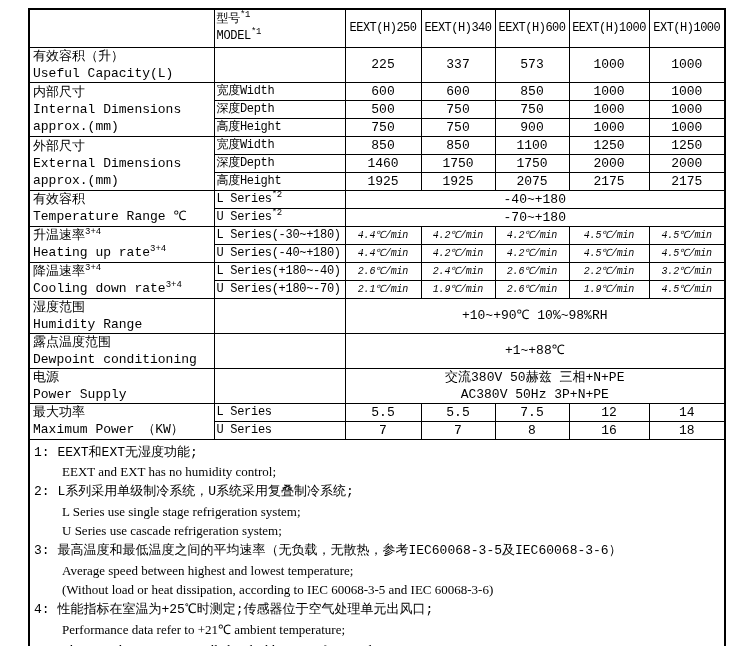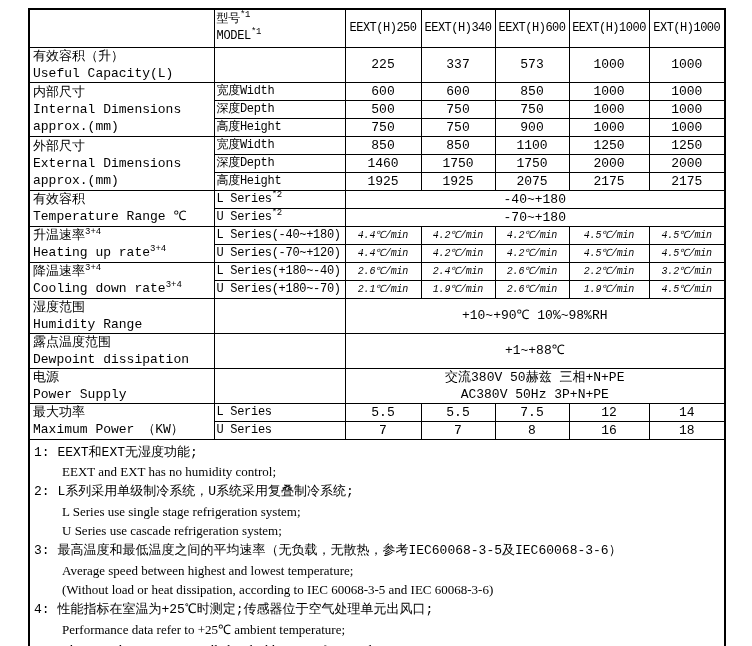--- a/index.html
+++ b/index.html
@@ -132,29 +132,29 @@
   <tr class="h17">
     <td class="sub"><span>U Series</span><sup>*2</sup></td>
     <td class="val" colspan="5">-70~+180</td>
   </tr>
 
   <tr class="h17">
     <td class="lbl" rowspan="2">
       <div><span>升温速率</span><sup>3+4</sup></div>
       <div><span>Heating up rate</span><sup>3+4</sup></div>
     </td>
-    <td class="sub">L Series(-40~+180)</td>
+    <td class="sub">L Series(-30~+180)</td>
     <td class="val rate">4.4℃/min</td>
     <td class="val rate">4.2℃/min</td>
     <td class="val rate">4.2℃/min</td>
     <td class="val rate">4.5℃/min</td>
     <td class="val rate">4.5℃/min</td>
   </tr>
   <tr class="h17">
-    <td class="sub">U Series(-70~+120)</td>
+    <td class="sub">U Series(-40~+180)</td>
     <td class="val rate">4.4℃/min</td>
     <td class="val rate">4.2℃/min</td>
     <td class="val rate">4.2℃/min</td>
     <td class="val rate">4.5℃/min</td>
     <td class="val rate">4.5℃/min</td>
   </tr>
 
   <tr class="h17">
     <td class="lbl" rowspan="2">
       <div><span>降温速率</span><sup>3+4</sup></div>
@@ -181,21 +181,21 @@
       <div>湿度范围</div>
       <div>Humidity Range</div>
     </td>
     <td class="sub"></td>
     <td class="val" colspan="5">+10~+90℃ 10%~98%RH</td>
   </tr>
 
   <tr class="h34">
     <td class="lbl">
       <div>露点温度范围</div>
-      <div>Dewpoint dissipation</div>
+      <div>Dewpoint conditioning</div>
     </td>
     <td class="sub"></td>
     <td class="val" colspan="5">+1~+88℃</td>
   </tr>
 
   <tr class="h34">
     <td class="lbl">
       <div>电源</div>
       <div>Power Supply</div>
     </td>
@@ -231,18 +231,18 @@
     <td class="fnotes" colspan="7">
       <div class="fn-line">1: EEXT和EXT无湿度功能;</div>
       <div class="fn-line fn-indent">EEXT and EXT has no humidity control;</div>
       <div class="fn-line">2: L系列采用单级制冷系统，U系统采用复叠制冷系统;</div>
       <div class="fn-line fn-indent">L Series use single stage refrigeration system;</div>
       <div class="fn-line fn-indent">U Series use cascade refrigeration system;</div>
       <div class="fn-line">3: 最高温度和最低温度之间的平均速率（无负载，无散热，参考IEC60068-3-5及IEC60068-3-6）</div>
       <div class="fn-line fn-indent">Average speed between highest and lowest temperature;</div>
       <div class="fn-line fn-indent">(Without load or heat dissipation, according to IEC 60068-3-5 and IEC 60068-3-6)</div>
       <div class="fn-line">4: 性能指标在室温为+25℃时测定;传感器位于空气处理单元出风口;</div>
-      <div class="fn-line fn-indent">Performance data refer to +25℃ ambient temperature;</div>
+      <div class="fn-line fn-indent">Performance data refer to +21℃ ambient temperature;</div>
       <div class="fn-line fn-indent">The control sensors are installed at the blow-out of air conditioning uint;</div>
     </td>
   </tr>
 </tbody>
   </table>
 
 </body></html>

